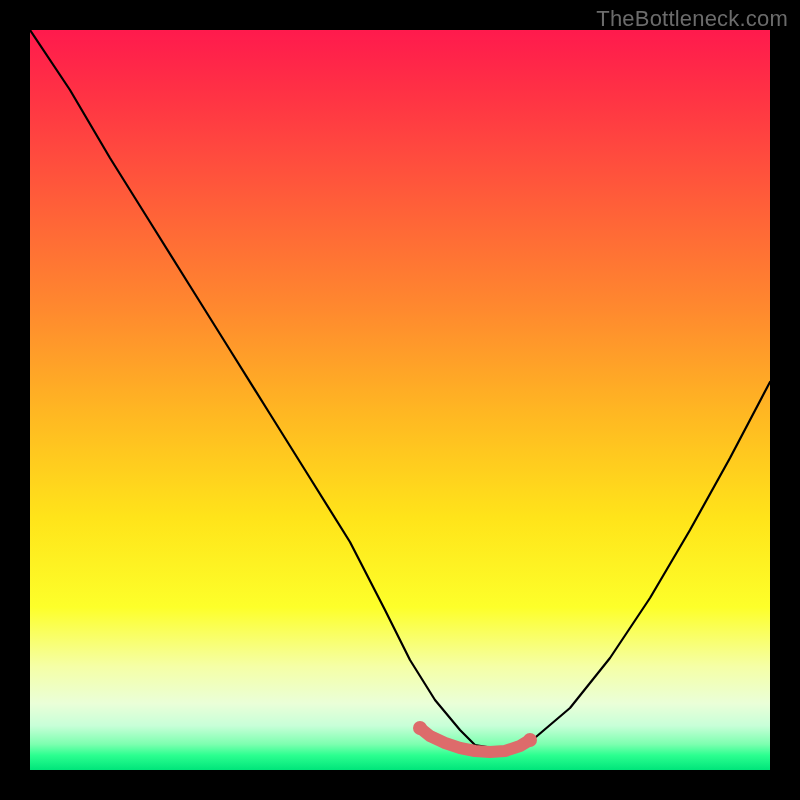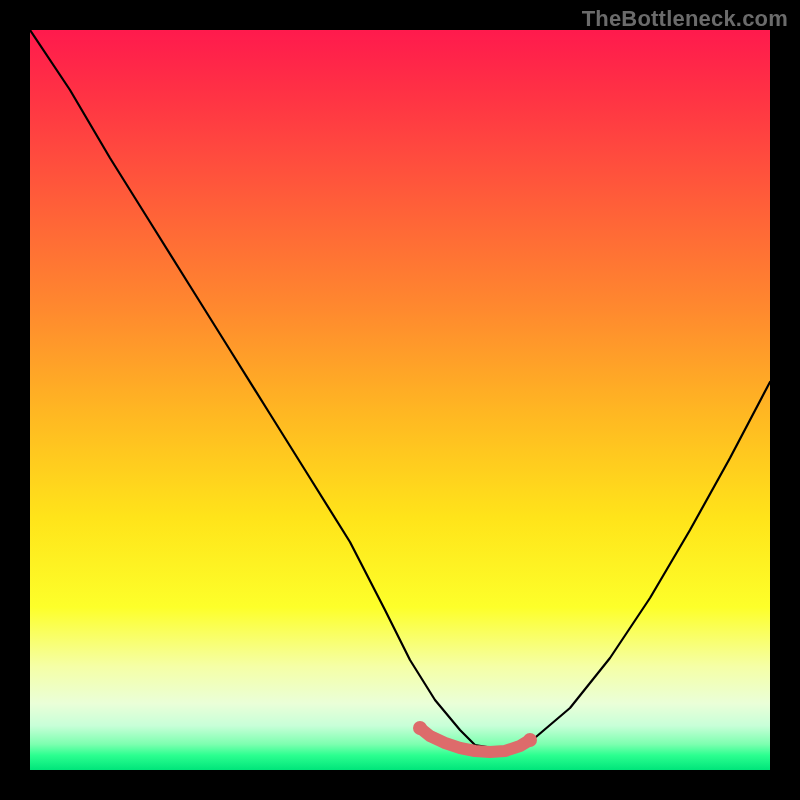--- a/index.html
+++ b/index.html
@@ -45,21 +45,21 @@
       #2cff90 98%,
       #00e57a 100%
     );
   }
   .watermark {
     position: absolute;
     top: 6px;
     right: 12px;
     color: #6b6b6b;
     font-size: 22px;
-    font-weight: 700;
+    font-weight: 400;
     letter-spacing: 0.2px;
     user-select: none;
   }
   svg.curves {
     position: absolute;
     inset: 0;
   }
 </style>
 </head>
 <body>

